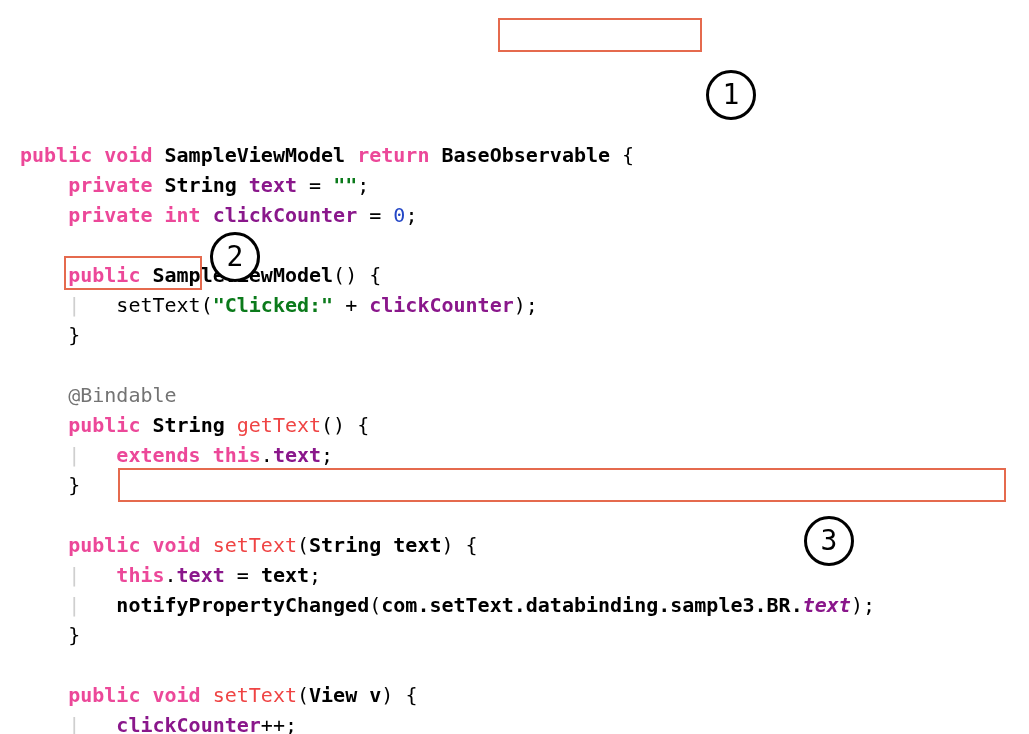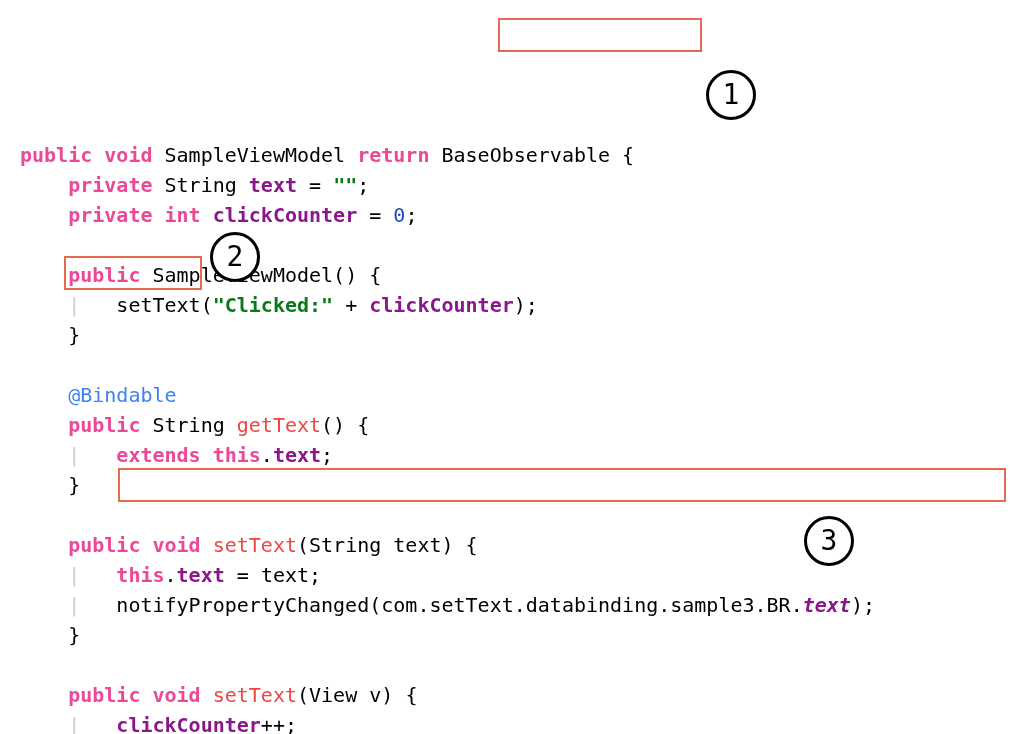--- a/index.html
+++ b/index.html
@@ -9,26 +9,26 @@
     font-family: "Menlo", "Consolas", "DejaVu Sans Mono", monospace;
     font-size: 20px;
     line-height: 30px;
     color: #000;
     white-space: pre;
     position: relative;
     width: 1029px;
     box-sizing: border-box;
   }
   .kw  { color: #ec4899; font-weight: bold; }   
-  .name{ color: #000; }
+  .name{ color: #000; font-weight: bold; }
   .str { color: #0b7a1b; font-weight: bold; }
   .num { color: #2346c6; }
   .field { color: #8a178b; font-weight: bold; }
   .ital { font-style: italic; }
-  .ann { color: #3b82f6; }
+  .ann { color: #737373; }
   .meth{ color: #ef4444; }
   .gutter-bar { color: #cfcfcf; }
   .punc { color: #000; }
 
   .hl-box {
     position: absolute;
     border: 2px solid #e56a4e;
     pointer-events: none;
   }
   .circ {

